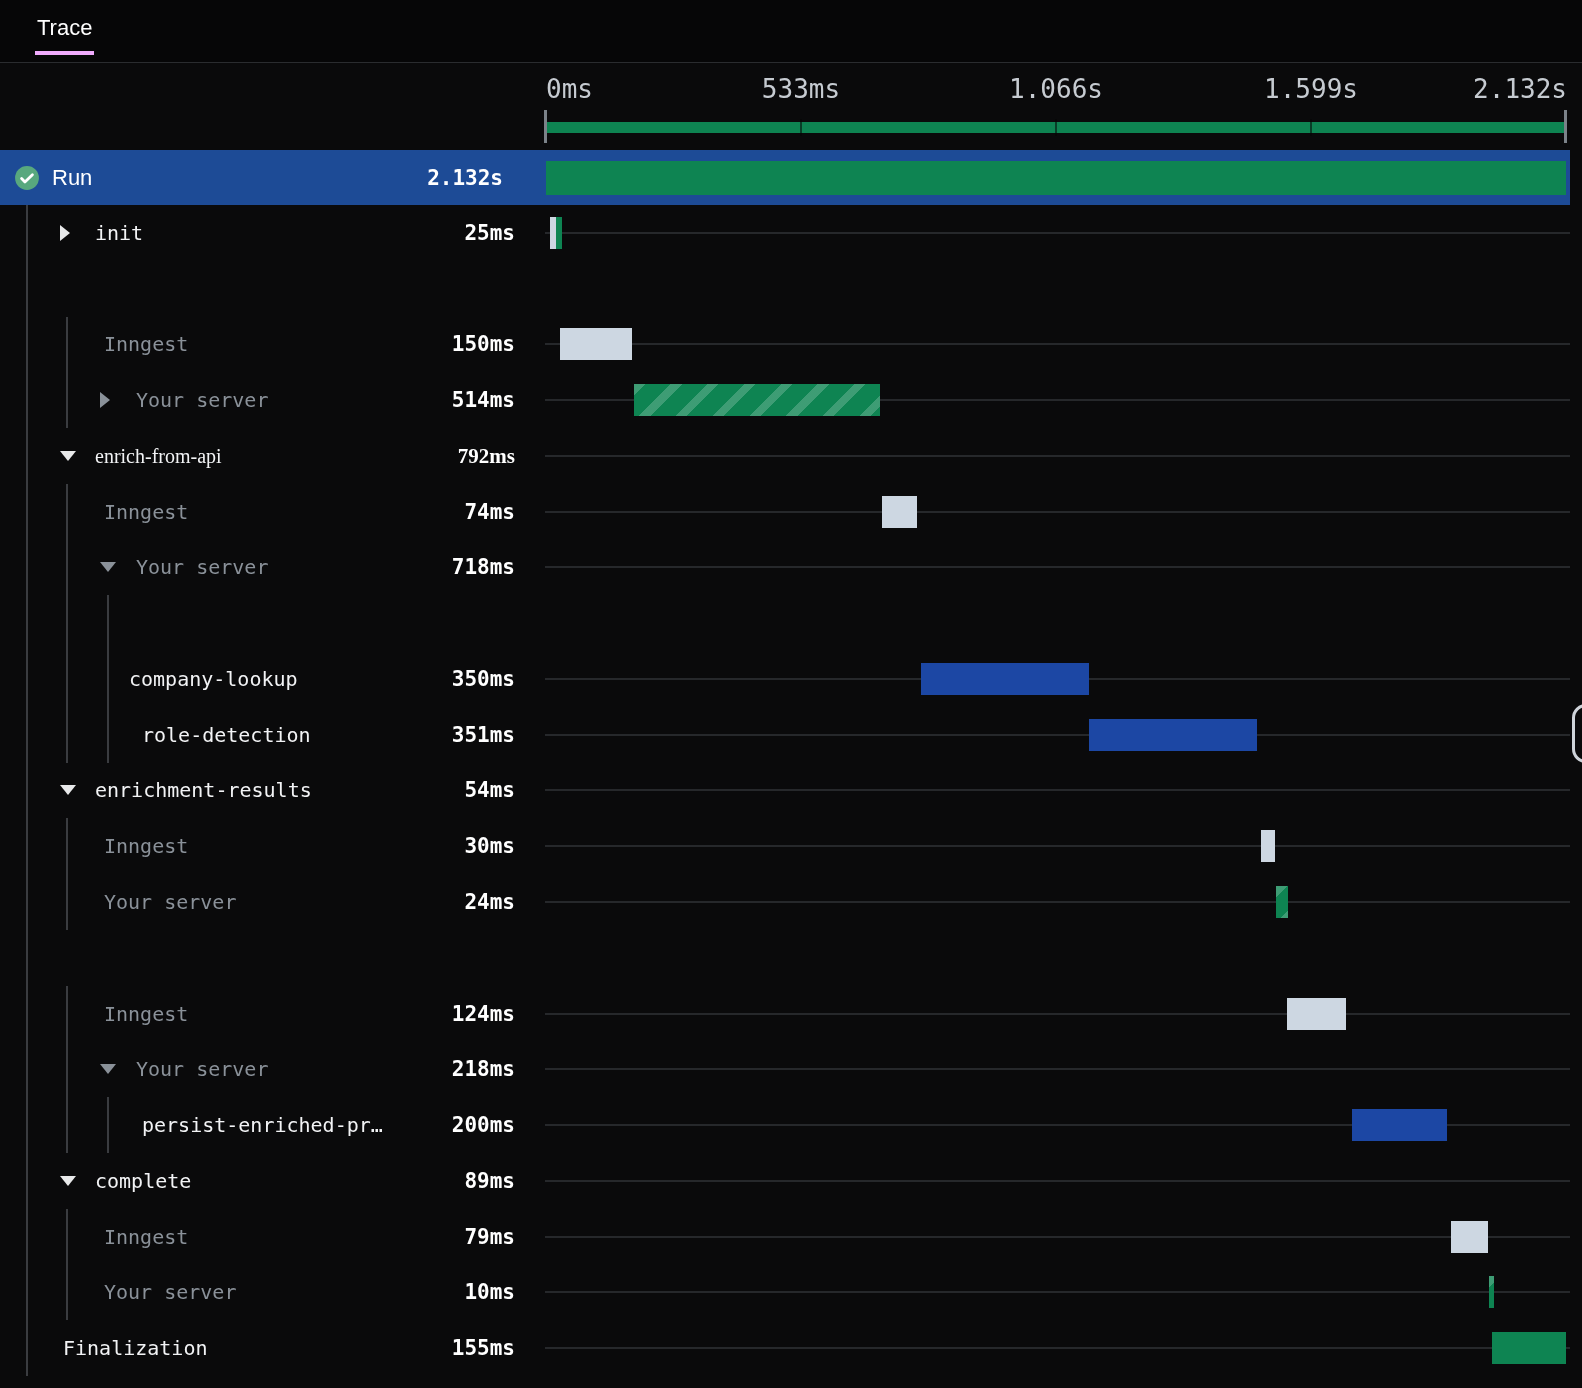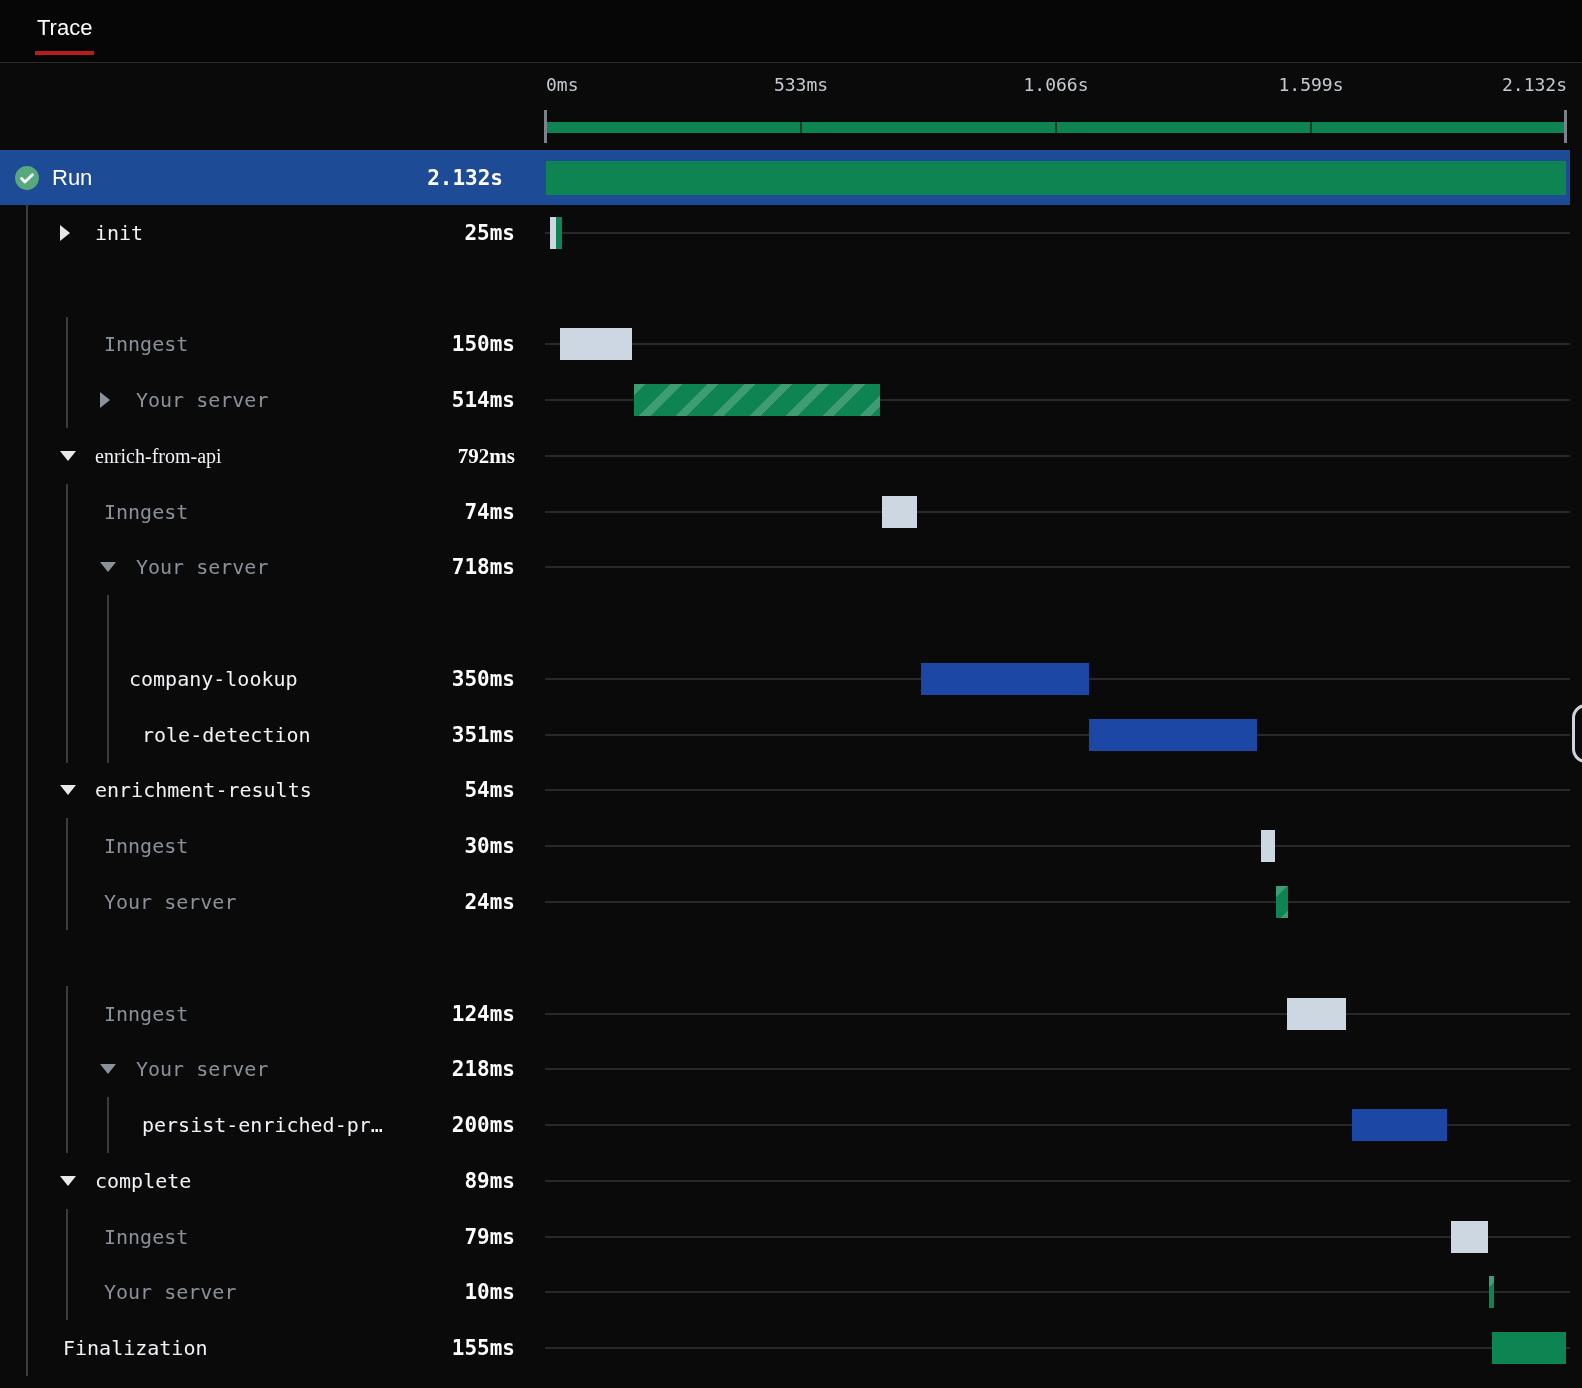--- a/index.html
+++ b/index.html
@@ -3,25 +3,25 @@
 <meta charset="utf-8">
 <style>
   html,body{margin:0;padding:0;background:#000;}
   .app{position:relative;width:1582px;height:1388px;background:#0a0a0b;overflow:hidden;
        font-family:"DejaVu Sans Mono",monospace;}
 
   
   .header{position:absolute;top:0;left:0;width:1582px;height:62px;background:#060607;
           border-bottom:1px solid #2a2c2f;font-family:"Liberation Sans",sans-serif;}
   .tab{display:inline-block;margin-left:35px;padding:15px 2px 10px 2px;color:#ffffff;
-       font-size:22px;font-weight:500;border-bottom:4px solid #b91c1c;}
+       font-size:22px;font-weight:500;border-bottom:4px solid #f0abfc;}
 
   
   .ruler{position:absolute;top:62px;left:0;width:1582px;height:88px;}
-  .tick-label{position:absolute;top:12px;font-size:18px;color:#c6cbd1;white-space:pre;}
+  .tick-label{position:absolute;top:12px;font-size:26px;color:#c6cbd1;white-space:pre;}
   .minimap{position:absolute;top:60px;left:546px;width:1020px;height:11px;background:#0e8452;}
   .tick{position:absolute;background:#7b8289;}
   .tick-inner{position:absolute;background:rgba(5,5,6,0.55);}
 
   
   .runrow{position:absolute;top:150px;left:0;width:1570px;height:55px;background:#1d4b96;}
   .run-icon{position:absolute;left:14px;top:50%;transform:translateY(-50%);width:26px;height:26px;}
   .run-label{position:absolute;left:52px;top:50%;transform:translateY(-50%);color:#fff;
              font-size:22px;font-weight:500;font-family:"Liberation Sans",sans-serif;}
 

